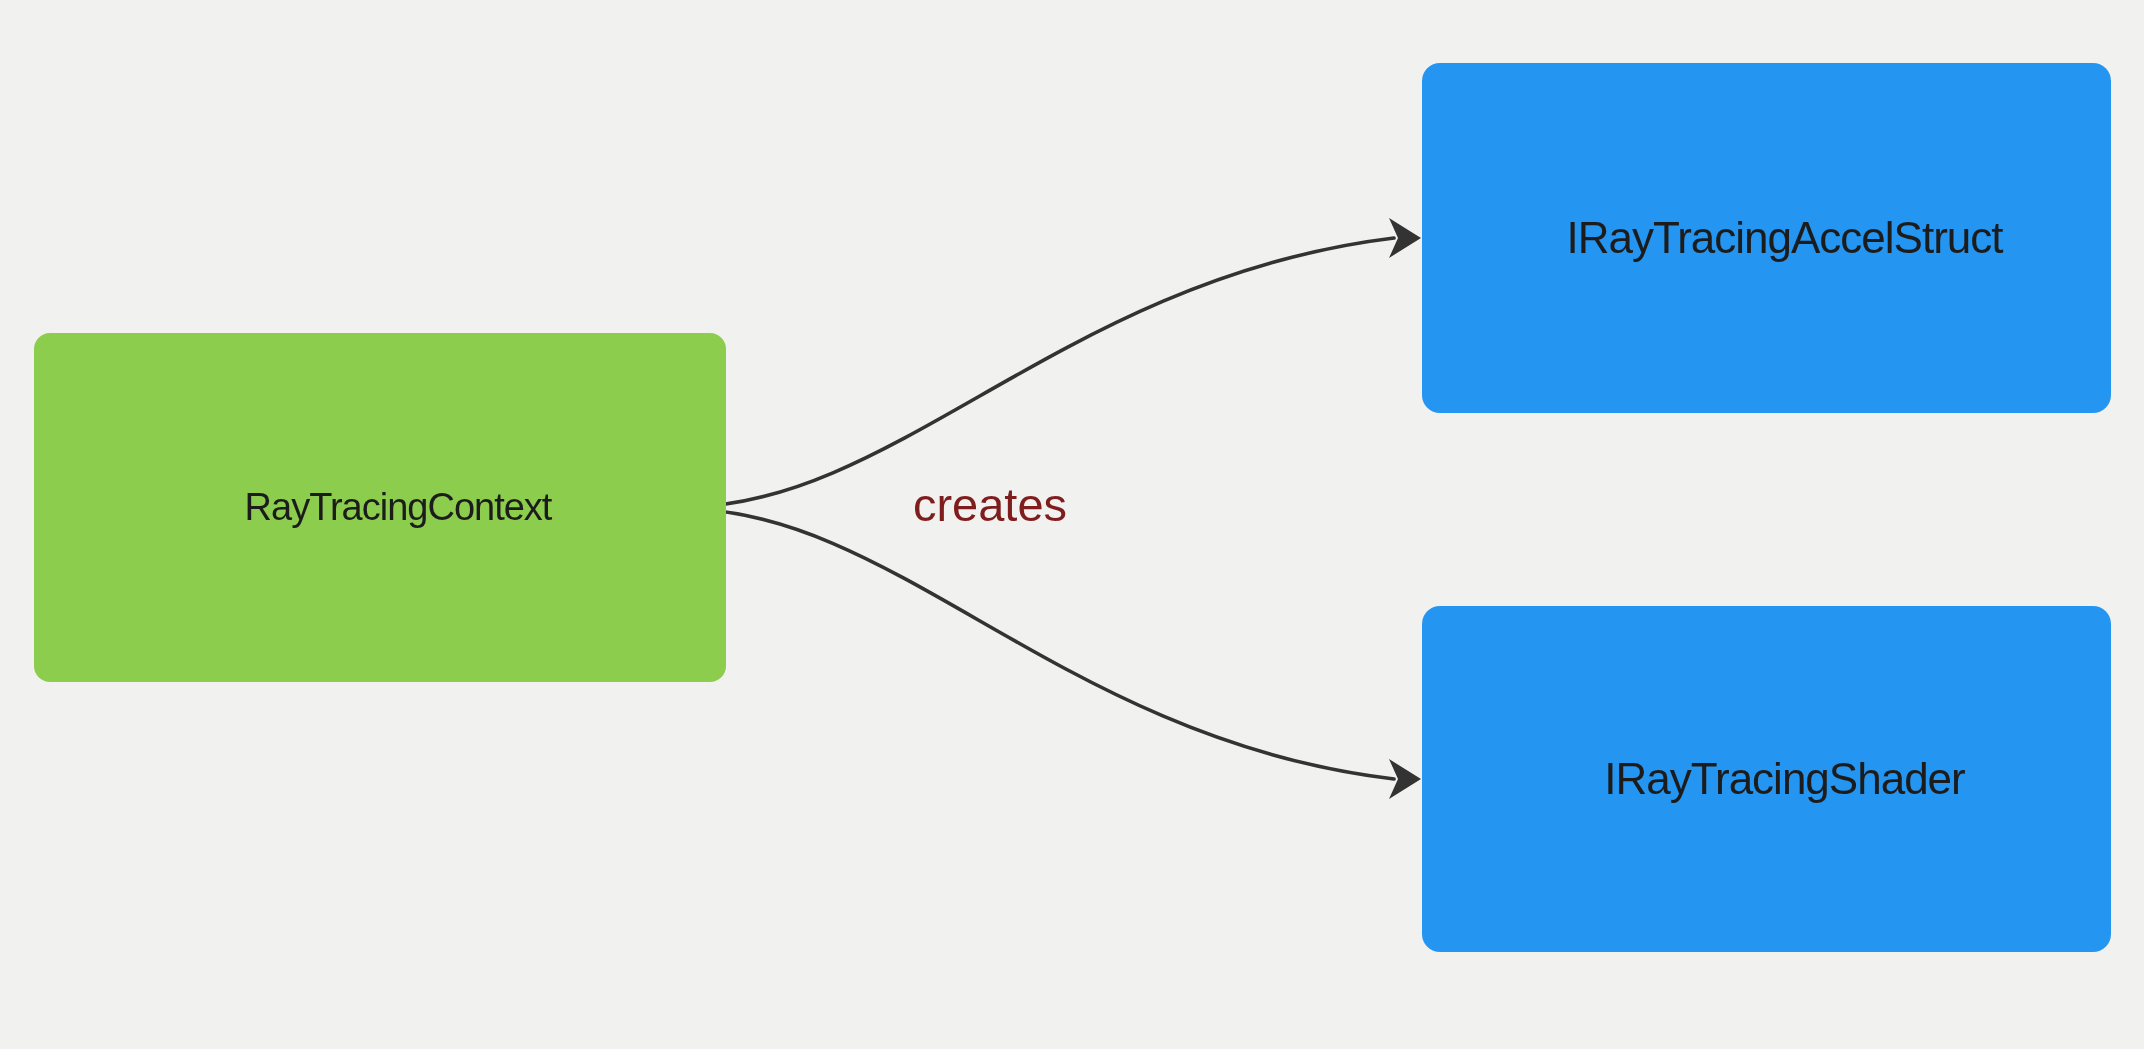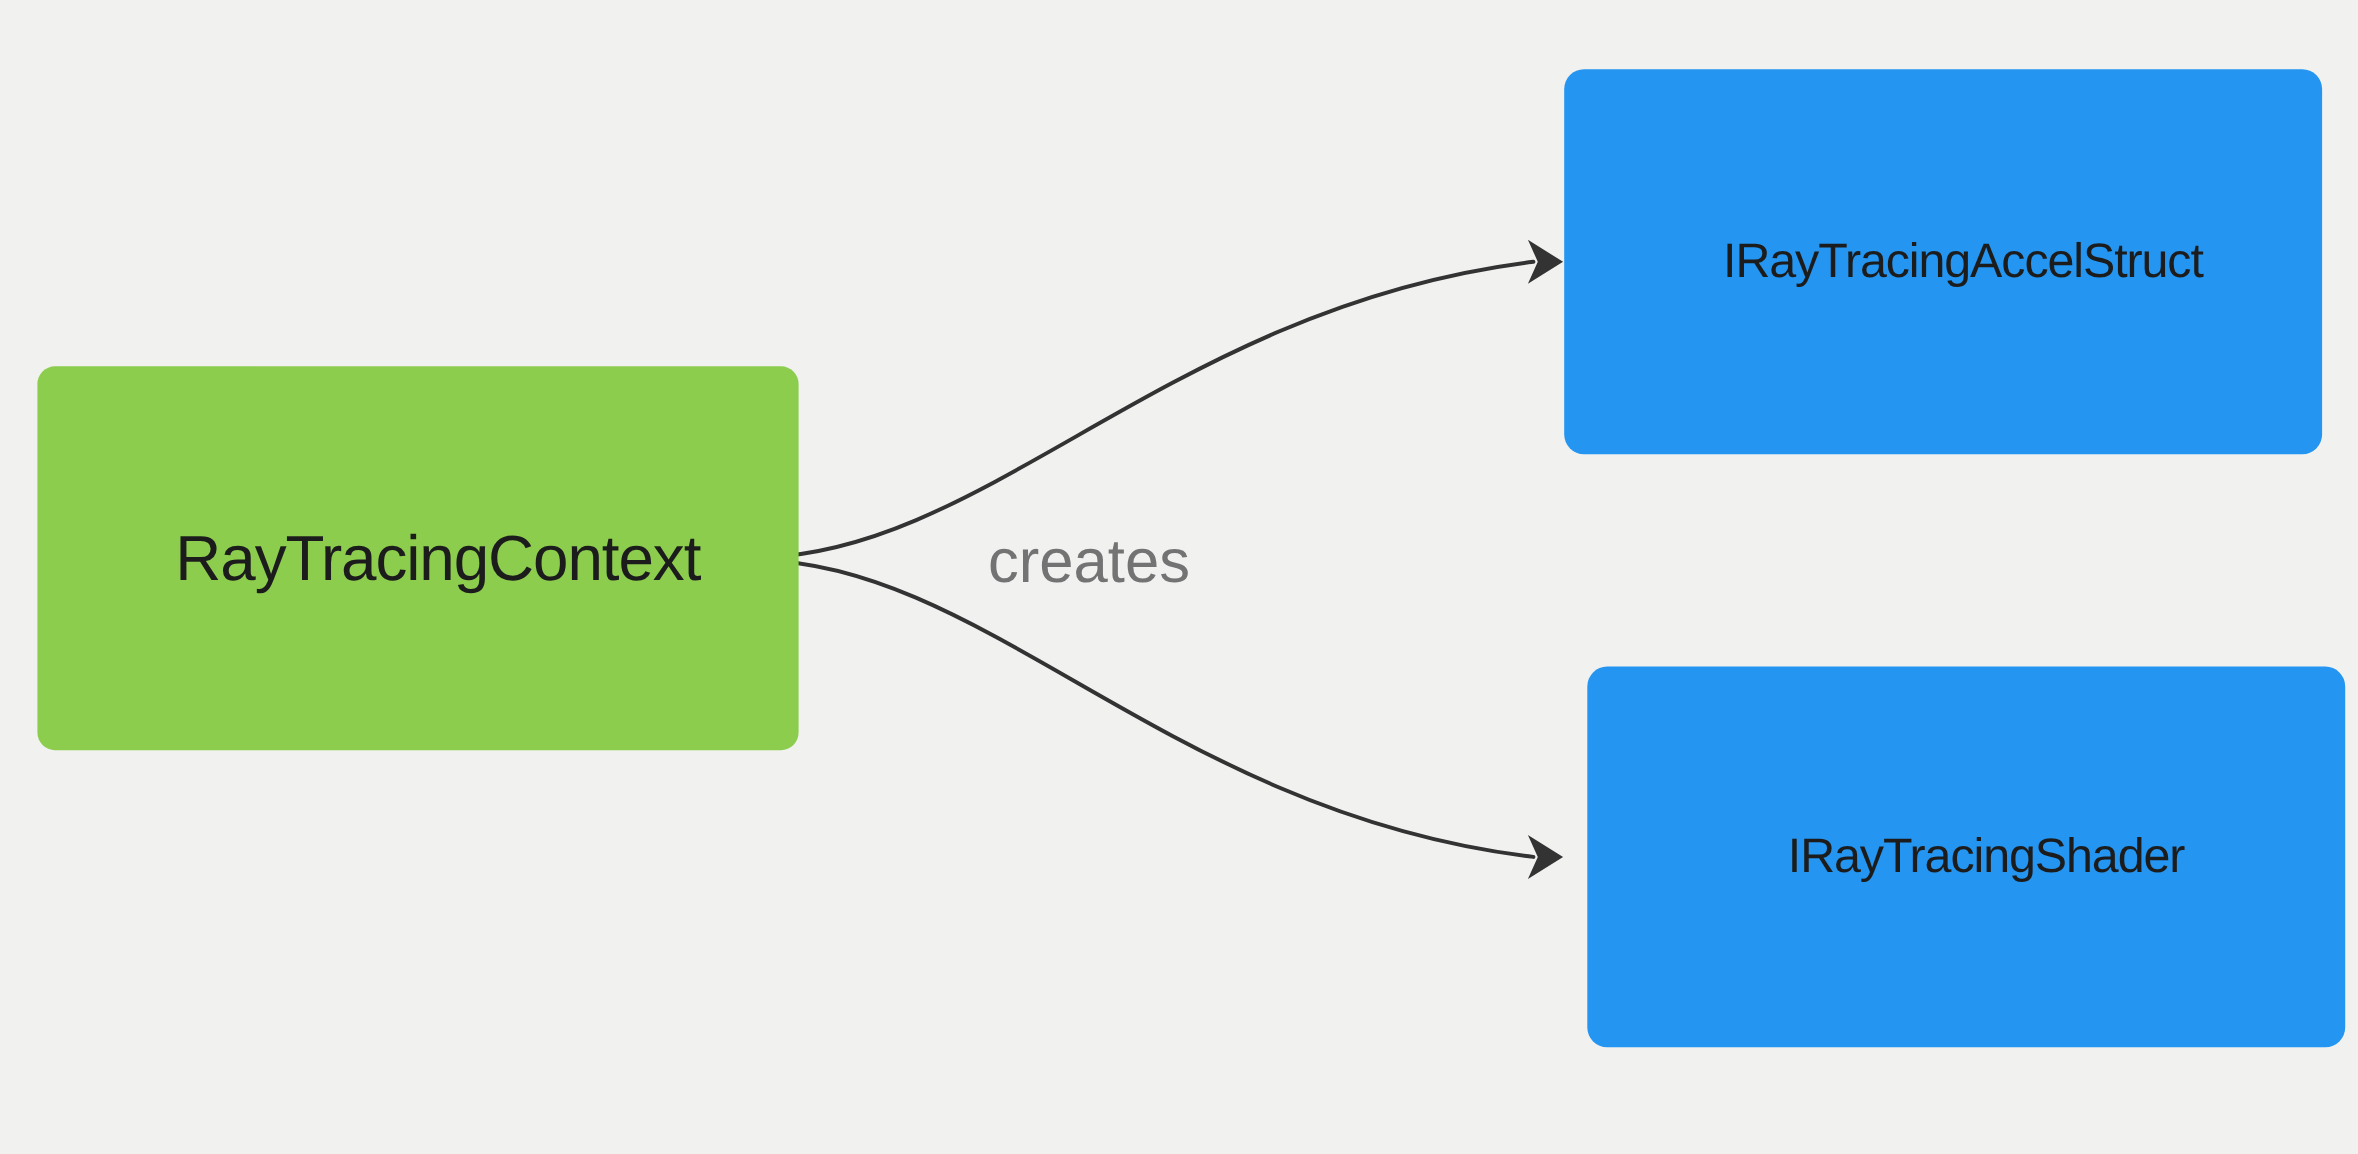--- a/index.html
+++ b/index.html
@@ -42,49 +42,48 @@
     text-align: center;
     padding-left: 36px;
   }
   .node-green {
     left: 34px;
     top: 333px;
     width: 656px;
     height: 349px;
     background: #8ccd4e;
     border-radius: 16px;
-    font-size: 58px;
+    font-size: 38px;
   }
   .node-blue-top {
     left: 1422px;
     top: 63px;
     width: 653px;
     height: 350px;
     background: #2495f0;
     border-radius: 18px;
     font-size: 44px;
   }
   .node-blue-bottom {
     left: 1422px;
     top: 606px;
     width: 653px;
     height: 346px;
     background: #2495f0;
     border-radius: 18px;
     font-size: 44px;
-    margin-left: 21px;
   }
   .edge-label {
     position: absolute;
     left: 865px;
     top: 477px;
     width: 250px;
     text-align: center;
-    font-size: 56px;
-    color: #737373;
+    font-size: 47px;
+    color: #7f1d1d;
   }
 </style>
 </head>
 <body>
 
 <div class="canvas">
 
   <svg class="edges-layer" viewBox="0 0 2144 1049">
     <path class="edge" d="M 689 507 C 900 503, 1065 278, 1394 238"></path>
     <path class="edge" d="M 689 509 C 900 513, 1065 740, 1394 779"></path>

